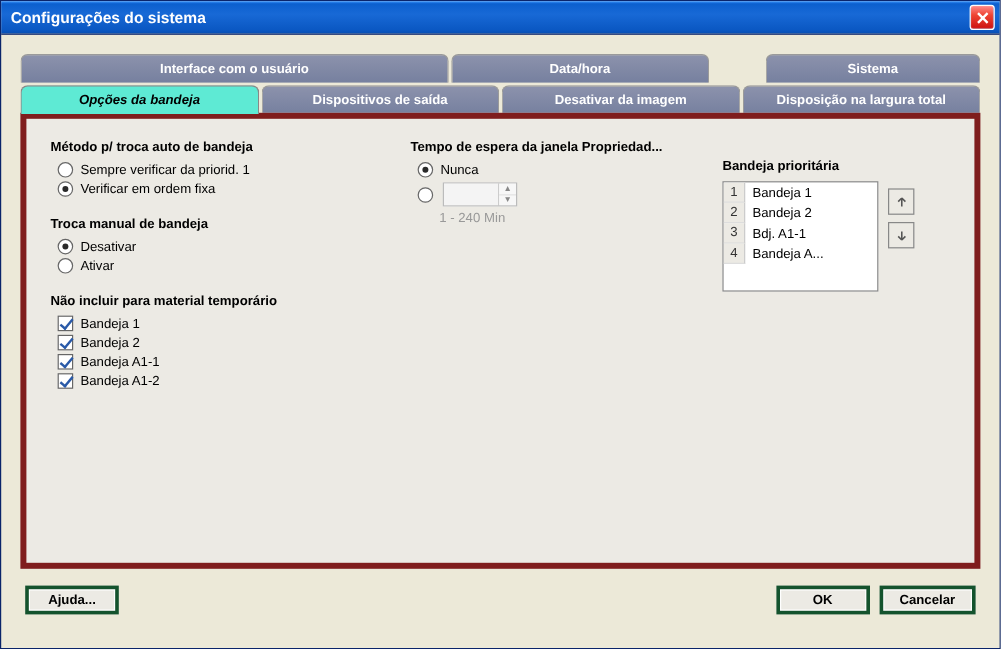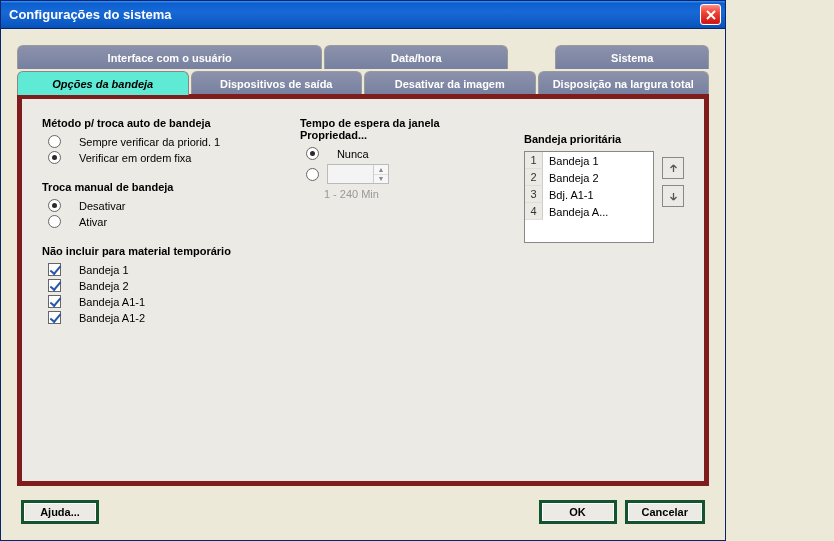--- a/index.html
+++ b/index.html
@@ -1,35 +1,35 @@
 <!DOCTYPE html>
 <html><head>
 <meta charset="utf-8">
 <style>
   * { box-sizing: border-box; font-family: Tahoma, Arial, sans-serif; }
   body { margin: 0; padding: 0; background: #ece9d8; width: 834px; height: 541px; overflow: hidden; }
 
-  .window { width: 726px; height: 541px; background: #ece9d8; border: 1px solid #0a246a; }
+  .window { width: 834px; height: 541px; background: #ece9d8; border: 1px solid #0a246a; }
   .titlebar {
     height: 28px;
     background: linear-gradient(to bottom, #3a95ff 0%, #0b5fce 8%, #1869d6 40%, #0a57c2 90%, #084fb3 100%);
     display: flex; align-items: center; justify-content: space-between;
     padding: 0 4px 0 8px; color: #fff; font-size: 13px; font-weight: bold;
     border-bottom: 1px solid #0a246a;
   }
   .close-btn {
     width: 21px; height: 21px;
     background: linear-gradient(to bottom, #f88 0%, #e43 40%, #c11 100%);
     border: 1px solid #fff; border-radius: 3px;
     display: flex; align-items: center; justify-content: center;
     color: #fff; font-weight: bold; font-size: 13px; cursor: pointer;
     box-shadow: inset 0 0 1px rgba(255,255,255,0.6);
   }
 
-  .client { padding: 16px 16px 8px 16px; height: calc(100% - 28px); display: flex; flex-direction: column; }
+  .client { padding: 16px 16px 20px 16px; height: calc(100% - 28px); display: flex; flex-direction: column; }
 
   .tabs-row1, .tabs-row2 { display: flex; }
   .tab {
     flex: 1; height: 24px; border: 1px solid #9a9a9a; border-bottom: none;
     border-top-left-radius: 6px; border-top-right-radius: 6px;
     display: flex; align-items: center; justify-content: center;
     font-size: 11px; font-weight: bold; color: #fff;
     background: linear-gradient(to bottom, #8c92ac 0%, #76809f 100%);
     margin-right: 2px; cursor: pointer; position: relative;
   }
@@ -50,21 +50,21 @@
   .panel-inner { display: flex; gap: 30px; height: 100%; }
 
   .col { display: flex; flex-direction: column; }
   .col1 { width: 270px; }
   .col2 { width: 230px; }
   .col3 { flex: 1; margin-top: 16px; }
 
   .group-label { font-size: 11px; font-weight: bold; color: #000; margin-bottom: 6px; }
   .group { margin-bottom: 14px; }
 
-  .radio-row, .check-row { display: flex; align-items: center; gap: 18px; margin: 3px 0 3px 6px; font-size: 11px; color: #000; cursor: pointer; }
+  .radio-row, .check-row { display: flex; align-items: center; gap: 6px; margin: 3px 0 3px 6px; font-size: 11px; color: #000; cursor: pointer; }
   .radio {
     width: 13px; height: 13px; border: 1px solid #666; border-radius: 50%; background: #fff;
     position: relative; flex-shrink: 0;
   }
   .radio.checked::after {
     content: ""; position: absolute; width: 5px; height: 5px; background: #2a2a2a;
     border-radius: 50%; top: 3px; left: 3px;
   }
   .checkbox {
     width: 13px; height: 13px; border: 1px solid #666; background: #fff;

